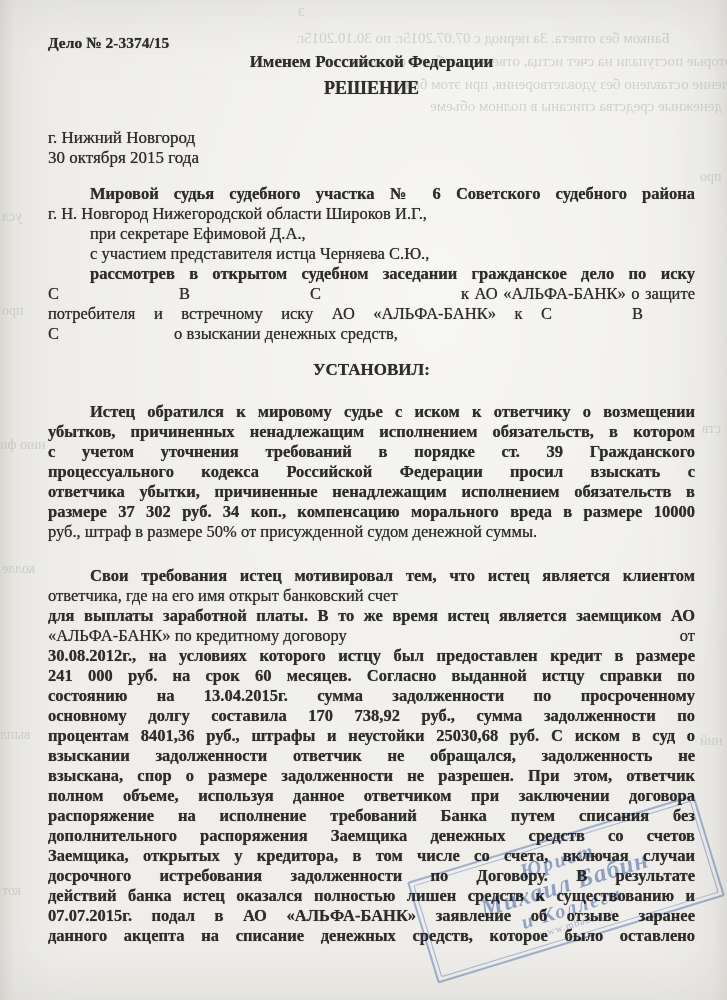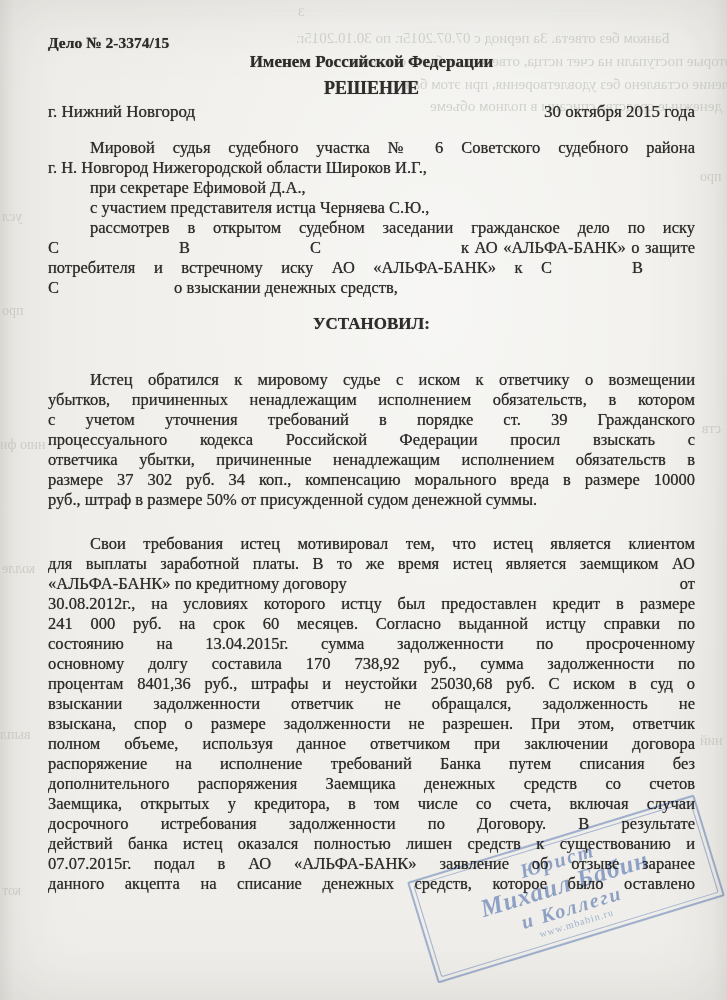--- a/index.html
+++ b/index.html
@@ -27,21 +27,21 @@
   }
   .c-center{text-align:center;font-size:17px;line-height:20px;}
   .c-center.b{font-weight:bold;}
   .row{display:flex;justify-content:space-between;font-size:17px;line-height:20px;}
   .linesblock{font-size:16.5px;margin-top:24px;}
   .line{
     height:20px;line-height:20px;overflow:hidden;
     font-size:16.5px;
   }
   .line.indent{padding-left:42px;}
-  .line.just{text-align:justify;text-align-last:justify;}
+  .line.just{text-align:justify;text-align-last:justify;font-weight:bold;}
   .segline{display:flex;align-items:baseline;}
   .segtext{white-space:pre;flex:0 0 auto;}
   .segtext.grow{flex:1 1 auto;text-align:justify;text-align-last:justify;white-space:normal;overflow:hidden;height:20px;}
   .spacer{flex:0 0 auto;}
   .spacer-grow{flex:1 1 auto;}
   
   .bleed-layer{position:absolute;inset:0;pointer-events:none;}
   .bleed{
     position:absolute;
     color:#b2b6ac;
@@ -98,21 +98,21 @@
       <div class="bleed" style="left: 0px; top: 726px; font-size: 14px;">выпл</div>
       <div class="bleed" style="left: 2px; top: 882px; font-size: 14px;">кот</div>
       <div class="bleed" style="left: 700px; top: 168px; font-size: 14px;">про</div>
       <div class="bleed" style="left: 702px; top: 420px; font-size: 14px;">ств</div>
       <div class="bleed" style="left: 700px; top: 732px; font-size: 14px;">ний</div>
     </div>
   <div class="doc" id="doc">
       <div class="case-number">Дело № 2-3374/15</div>
       <div class="c-center b" style="font-size: 17px;">Именем Российской Федерации</div>
       <div class="c-center b" style="font-size: 18px; margin-top: 6px;">РЕШЕНИЕ</div>
-      <div class="row" style="margin-top: 4px;">
+      <div class="row" style="margin-top: 30px; flex-direction: column;">
         <div>г. Нижний Новгород</div>
         <div>30 октября 2015 года</div>
       </div>
       <div class="linesblock" style="margin-top: 16px;">
         <div class="line indent just">Мировой судья судебного участка № 6 Советского судебного района</div>
         <div class="line">г. Н. Новгород Нижегородской области Широков И.Г.,</div>
         <div class="line indent">при секретаре Ефимовой Д.А.,</div>
         <div class="line indent">с участием представителя истца Черняева С.Ю.,</div>
         <div class="line indent just">рассмотрев в открытом судебном заседании гражданское дело по иску</div>
         <div class="line segline">
@@ -130,31 +130,32 @@
           <span class="segtext">В</span>
           <span class="spacer" style="width: 52px;"></span>
         </div>
         <div class="line segline">
           <span class="segtext">С</span>
           <span class="spacer" style="width: 115px;"></span>
           <span class="segtext">о взыскании денежных средств,</span>
         </div>
       </div>
       <div class="c-center b" style="font-size: 17px; margin-top: 16px;">УСТАНОВИЛ:</div>
-      <div class="linesblock" style="margin-top: 36px;">
+      <div class="linesblock" style="margin-top: 22px;">
         <div class="line indent just">Истец обратился к мировому судье с иском к ответчику о возмещении</div>
         <div class="line just">убытков, причиненных ненадлежащим исполнением обязательств, в котором</div>
         <div class="line just">с учетом уточнения требований в порядке ст. 39 Гражданского</div>
         <div class="line just">процессуального кодекса Российской Федерации просил взыскать с</div>
         <div class="line just">ответчика убытки, причиненные ненадлежащим исполнением обязательств в</div>
         <div class="line just">размере 37 302 руб. 34 коп., компенсацию морального вреда в размере 10000</div>
         <div class="line">руб., штраф в размере 50% от присужденной судом денежной суммы.</div>
       </div>
       <div class="linesblock">
         <div class="line indent just">Свои требования истец мотивировал тем, что истец является клиентом</div>
+        <div class="line">ответчика, где на его имя открыт банковский счет</div>
         <div class="line just">для выплаты заработной платы. В то же время истец является заемщиком АО</div>
         <div class="line segline">
           <span class="segtext">«АЛЬФА-БАНК» по кредитному договору</span>
           <span class="spacer-grow"></span>
           <span class="segtext">от</span>
         </div>
         <div class="line just">30.08.2012г., на условиях которого истцу был предоставлен кредит в размере</div>
         <div class="line just">241 000 руб. на срок 60 месяцев. Согласно выданной истцу справки по</div>
         <div class="line just">состоянию на 13.04.2015г. сумма задолженности по просроченному</div>
         <div class="line just">основному долгу составила 170 738,92 руб., сумма задолженности по</div>

